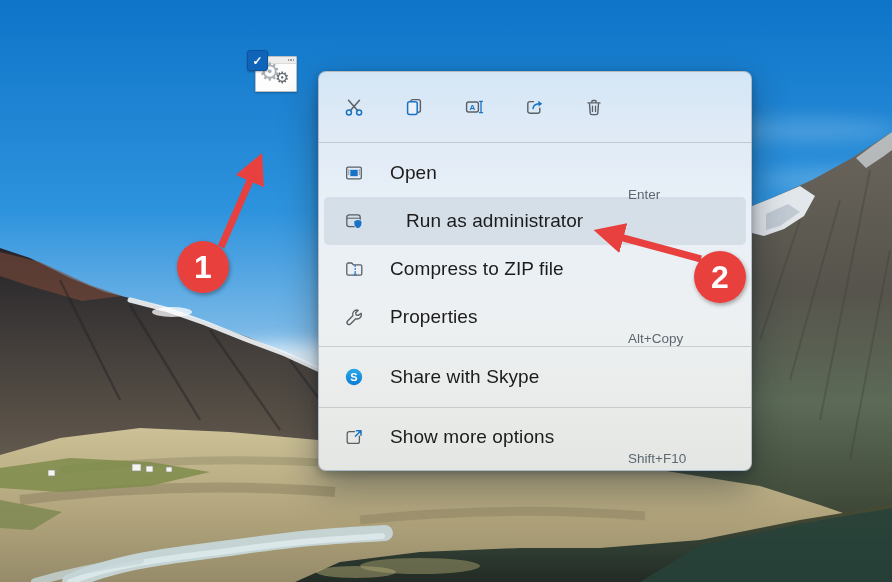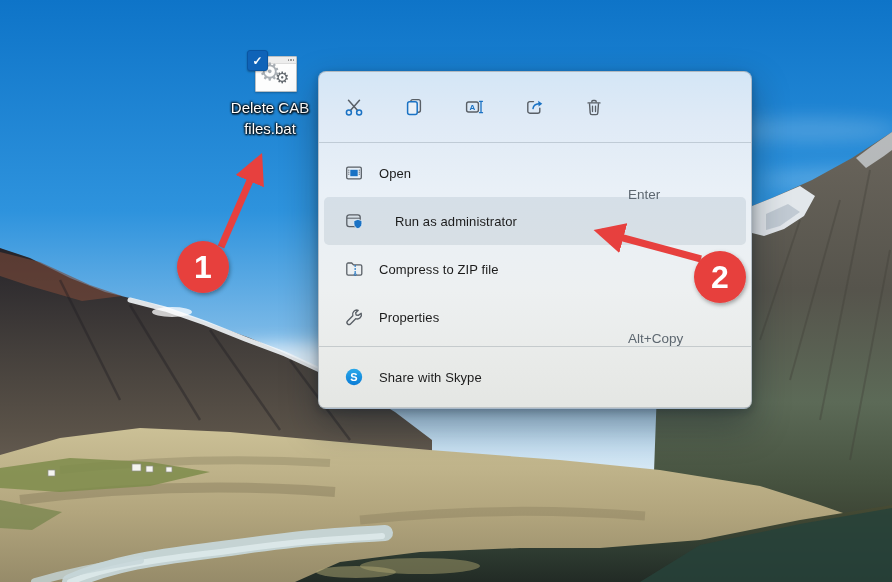--- a/index.html
+++ b/index.html
@@ -30,21 +30,21 @@
     box-sizing:border-box;}
   .toolbar{height:70px;display:flex;align-items:center;padding-left:17px;gap:24px;}
   .tool-btn{width:36px;height:36px;display:flex;align-items:center;justify-content:center;border-radius:5px;}
   .menu-divider{height:1px;background:rgba(70,85,100,.22);}
   ul.menu-list{list-style:none;margin:0;padding:6px 0 5px 0;}
   ul.menu-list.group2{padding:6px 0 6px 0;}
   ul.menu-list.group3{padding:5px 0 9px 0;}
   li.menu-item{position:relative;height:48px;margin:0 5px;display:flex;align-items:center;padding-left:20px;border-radius:5px;}
   li.menu-item.highlighted{background:rgba(88,110,130,.13);gap:16px;}
   .mi-icon{width:20px;height:20px;flex:0 0 20px;}
-  .mi-label{margin-left:15px;font-size:13px;color:#1c1c1c;letter-spacing:.1px;}
+  .mi-label{margin-left:26px;font-size:19px;color:#1c1c1c;letter-spacing:.1px;}
   .mi-shortcut{position:absolute;left:304px;top:50%;transform:translateY(-50%);font-size:13.5px;color:#5d6770;margin-top:21px;}
 
   
   .annotations{position:absolute;inset:0;z-index:30;pointer-events:none;}
 </style>
 </head>
 <body>
 
 <div class="screen">
 
@@ -158,21 +158,20 @@
               <i></i>
               <i></i>
               <i></i>
             </span>
         </div>
         <span class="gear-big">⚙</span>
         <span class="gear-small">⚙</span>
       </div>
       <div class="checkbox">✓</div>
     </div>
-    <div class="file-label">Delete CAB files.bat</div>
   </div>
 
   <div class="context-menu">
 
     <div class="toolbar">
       <div class="tool-btn">
         <svg width="20" height="20" viewBox="0 0 20 20">
           <path d="M4.5 3.2 L13.6 13.6" stroke="#595f66" stroke-width="1.5" stroke-linecap="round" fill="none"></path>
           <path d="M15.5 3.2 L6.4 13.6" stroke="#595f66" stroke-width="1.5" stroke-linecap="round" fill="none"></path>
           <circle cx="4.9" cy="15.5" r="2.5" stroke="#1a72c4" stroke-width="1.5" fill="none"></circle>
@@ -272,20 +271,32 @@
             <text x="10" y="13.9" font-size="11" font-weight="bold" fill="#ffffff" text-anchor="middle" font-family="Liberation Sans, sans-serif">S</text>
           </svg>
         </span>
         <span class="mi-label">Share with Skype</span>
         <span class="mi-shortcut"></span>
       </li>
     </ul>
 
     <div class="menu-divider"></div>
 
+    <ul class="menu-list group3">
+      <li class="menu-item">
+        <span class="mi-icon">
+          <svg width="20" height="20" viewBox="0 0 20 20">
+            <path d="M10.6 4.6 H5.2 a2 2 0 0 0 -2 2 v7.8 a2 2 0 0 0 2 2 h8.2 a2 2 0 0 0 2 -2 V9.2" stroke="#595f66" stroke-width="1.3" fill="none" stroke-linecap="round"></path>
+            <path d="M11.4 9.3 L16.9 3.8 M12.5 3.7 h4.5 v4.5" stroke="#1a72c4" stroke-width="1.5" fill="none" stroke-linecap="round" stroke-linejoin="round"></path>
+          </svg>
+        </span>
+        <span class="mi-label">Show more options</span>
+        <span class="mi-shortcut">Shift+F10</span>
+      </li>
+    </ul>
   </div>
 
   <svg class="annotations" width="892" height="582" viewBox="0 0 892 582">
     <defs>
       <marker id="arrowhead" viewBox="0 0 10 10" refX="7.5" refY="5" markerWidth="4.4" markerHeight="4.4" orient="auto-start-reverse">
         <polygon points="0,0 10,5 0,10" fill="#e7403e"></polygon>
       </marker>
       <filter id="calloutShadow" x="-40%" y="-40%" width="180%" height="180%">
         <feDropShadow dx="1" dy="2" stdDeviation="2" flood-color="#000" flood-opacity="0.35"></feDropShadow>
       </filter>

